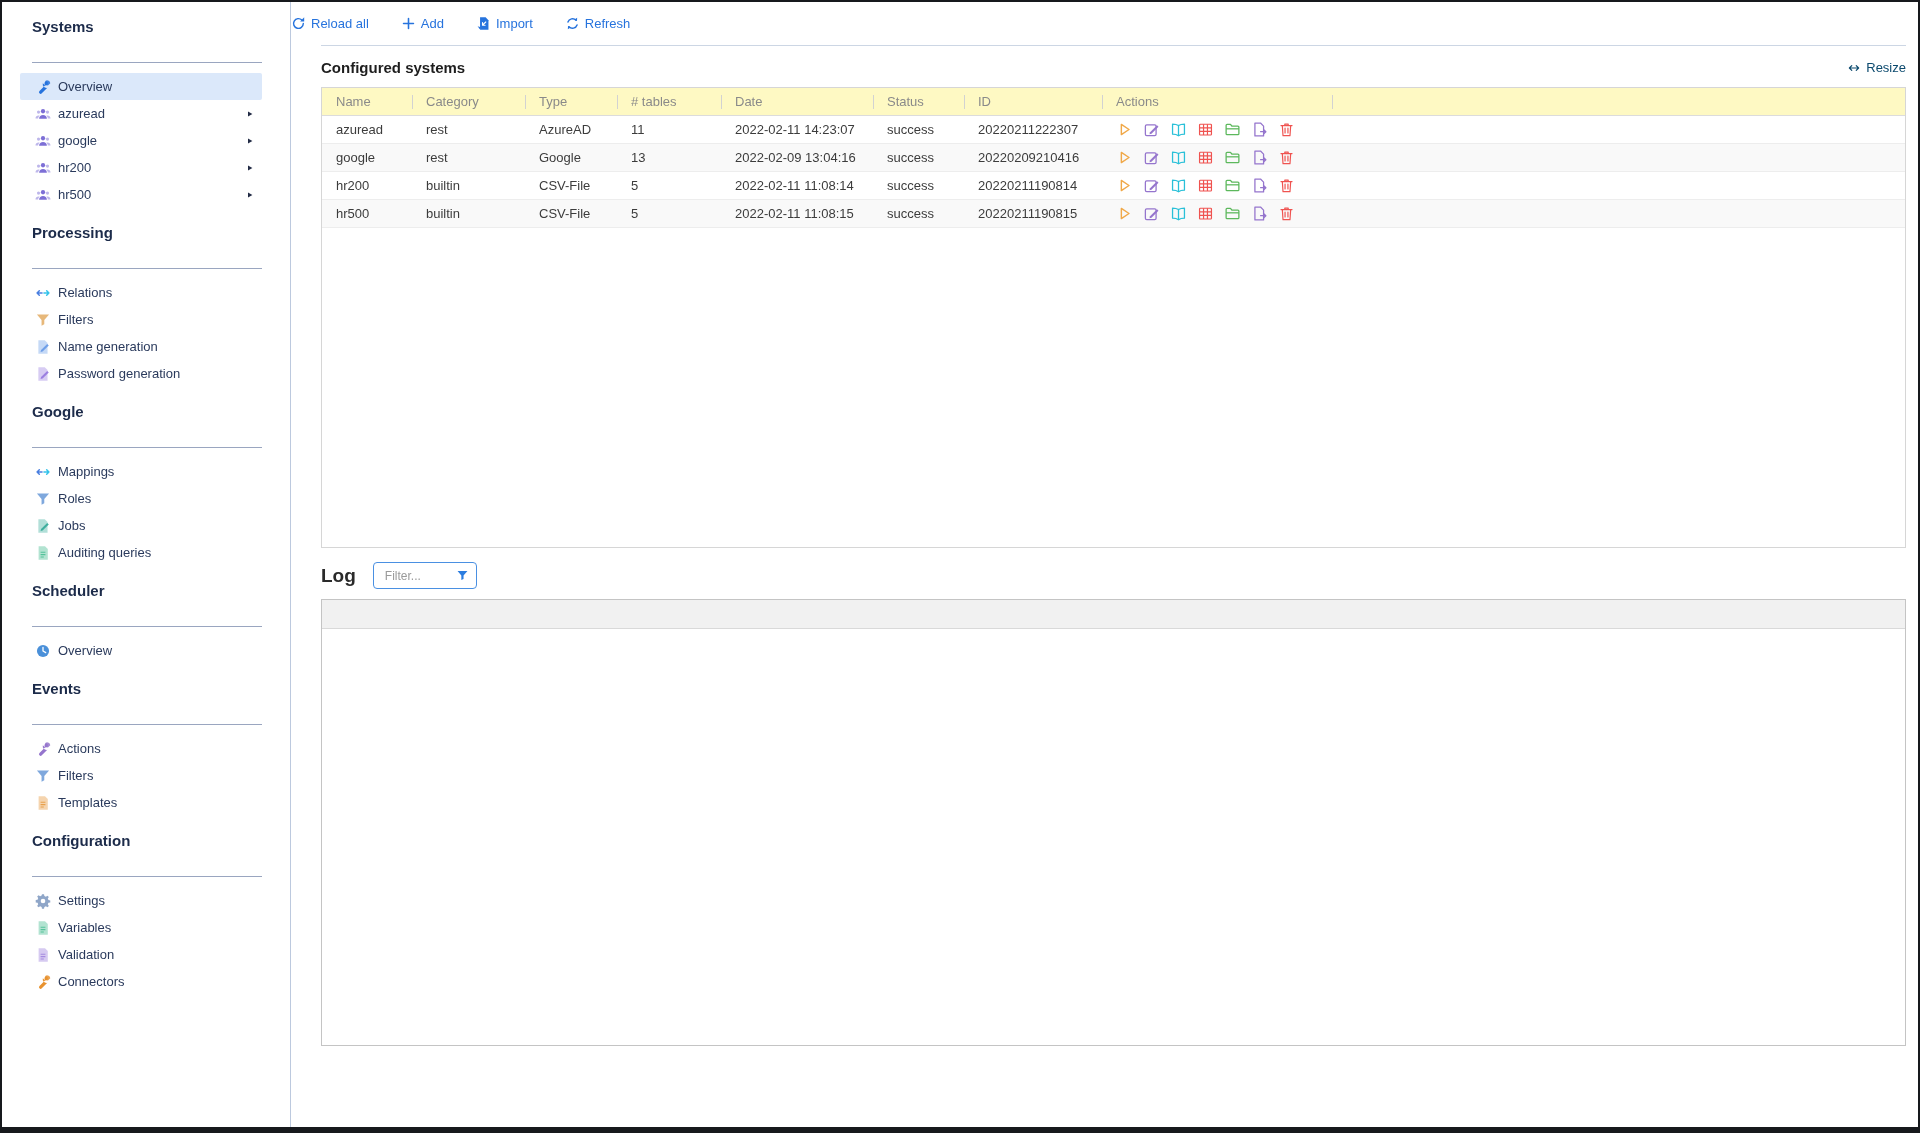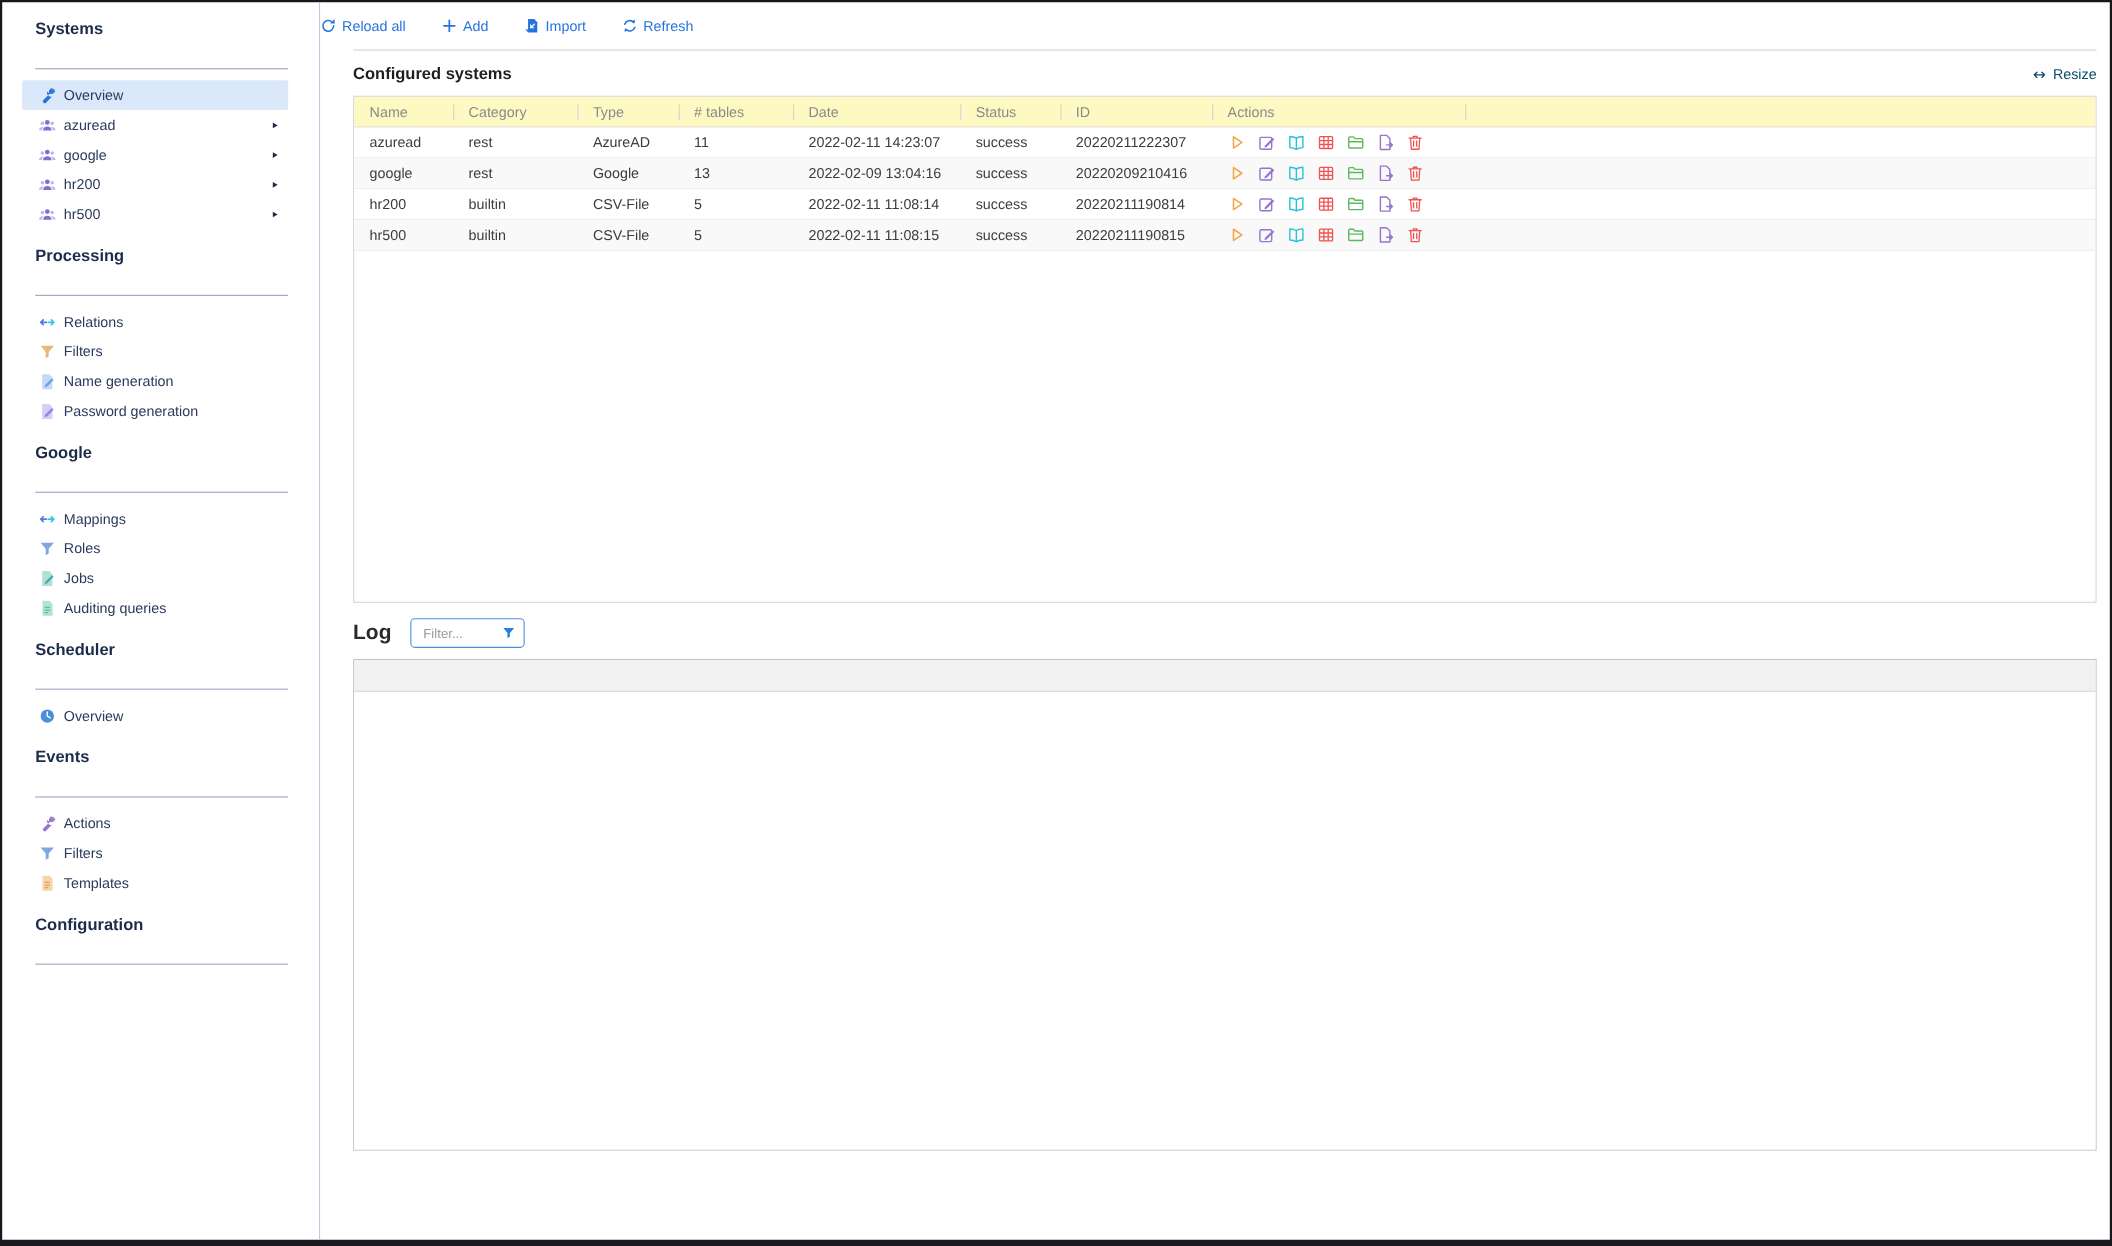--- a/index.html
+++ b/index.html
@@ -351,20 +351,46 @@
       </div>
       <div class="nav-item">
         <svg class="nicon ic-templ">
             <use href="#sym-doc"></use>
           </svg>
         <span class="nlabel">Templates</span>
       </div>
     </div>
 
     <div class="nav-title">Configuration</div>
+    <div class="nav-items">
+      <div class="nav-item">
+        <svg class="nicon ic-gear">
+            <use href="#sym-gear"></use>
+          </svg>
+        <span class="nlabel">Settings</span>
+      </div>
+      <div class="nav-item">
+        <svg class="nicon ic-docgreen">
+            <use href="#sym-doc"></use>
+          </svg>
+        <span class="nlabel">Variables</span>
+      </div>
+      <div class="nav-item">
+        <svg class="nicon ic-docval">
+            <use href="#sym-doc"></use>
+          </svg>
+        <span class="nlabel">Validation</span>
+      </div>
+      <div class="nav-item">
+        <svg class="nicon ic-conn">
+            <use href="#sym-wrench"></use>
+          </svg>
+        <span class="nlabel">Connectors</span>
+      </div>
+    </div>
   </nav>
 
   <div class="main">
 
     <div class="toolbar">
       <div class="tool-btn">
         <svg>
             <use href="#sym-reload"></use>
           </svg>
         <span>Reload all</span>

